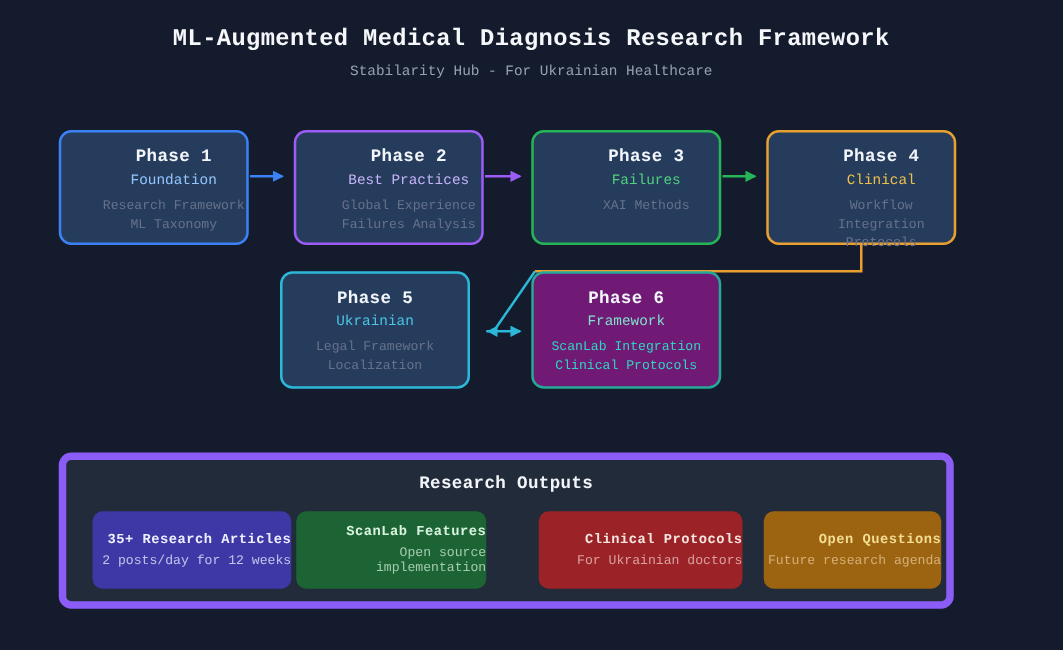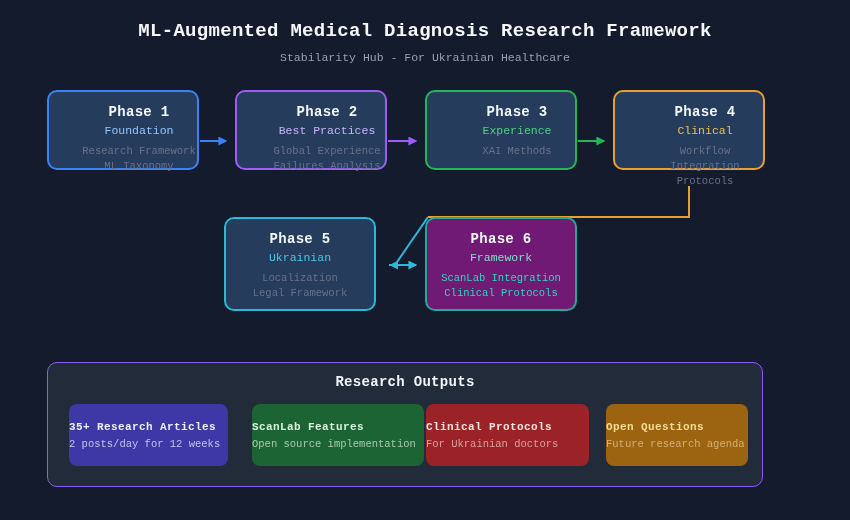--- a/index.html
+++ b/index.html
@@ -9,44 +9,44 @@
          color:#f5f7fa;font-size:19px;font-weight:bold;letter-spacing:.3px;}
   .diagram-subtitle{position:absolute;top:51px;left:0;width:100%;text-align:center;
          color:#95a0b5;font-size:11.5px;}
 
   
   .connectors{position:absolute;left:0;top:0;width:850px;height:520px;pointer-events:none;}
 
   
   .node{position:absolute;width:152px;border-radius:10px;background:#263c5c;
         border:2px solid #3b82f6;box-sizing:border-box;text-align:center;}
-  .row1{top:90px;height:80px;padding-left:32px;}
+  .row1{top:104px;height:92px;padding-left:32px;}
   .row2{top:217px;height:94px;}
   .ph-title{margin-top:12px;font-size:14px;font-weight:bold;color:#f2f6fa;letter-spacing:.3px;}
   .ph-sub{margin-top:4px;font-size:11.5px;}
   .ph-details{margin-top:7px;font-size:10.5px;line-height:15px;color:#66718b;}
   .p1{left:47px;border-color:#3b82f6;}  .p1 .ph-sub{color:#93c5fd;}
   .p2{left:235px;border-color:#9c5cf6;} .p2 .ph-sub{color:#c6b3f9;}
   .p3{left:425px;border-color:#25b557;} .p3 .ph-sub{color:#4fd07f;}
   .p4{left:613px;border-color:#e8a030;} .p4 .ph-sub{color:#eec04a;}
   .p5{left:224px;border-color:#2cb8d9;} .p5 .ph-sub{color:#4cc4e6;}
   .p6{left:425px;border-color:#26a898;background:#701a75;}
   .p6 .ph-sub{color:#7fdfca;} .p6 .ph-details{color:#2fd6bd;}
 
   
   .outputs{position:absolute;left:47px;top:362px;width:716px;height:125px;
-           background:#222b3a;border:1px solid #8b5cf6;border-radius:10px;box-sizing:border-box;}
+           background:#222b3a;border:6px solid #8b5cf6;border-radius:10px;box-sizing:border-box;}
   .outputs-title{margin-top:11px;text-align:center;font-size:14px;font-weight:bold;
            color:#f2f5fa;letter-spacing:.3px;}
-  .card{position:absolute;top:41px;height:62px;border-radius:8px;text-align:left;
+  .card{position:absolute;top:41px;height:62px;border-radius:8px;text-align:right;
         box-sizing:border-box;display:flex;flex-direction:column;justify-content:center;gap:5px;}
   .c-title{font-size:11px;font-weight:bold;letter-spacing:.4px;}
   .c-sub{font-size:10.5px;}
   .c1{left:21px;width:159px;background:#3d38a5;}  .c1 .c-title{color:#edeffe;} .c1 .c-sub{color:#bfc5ea;}
-  .c2{left:204px;width:172px;background:#1d6434;} .c2 .c-title{color:#d8f3df;} .c2 .c-sub{color:#a3cbae;}
+  .c2{left:184px;width:152px;background:#1d6434;} .c2 .c-title{color:#d8f3df;} .c2 .c-sub{color:#a3cbae;}
   .c3{left:378px;width:163px;background:#9b2227;} .c3 .c-title{color:#f6e4de;} .c3 .c-sub{color:#d9a0a0;}
   .c4{left:558px;width:142px;background:#9c6410;} .c4 .c-title{color:#f2dd92;} .c4 .c-sub{color:#d4af78;}
 </style>
 </head>
 <body>
 
 <div class="stage">
 
   <div class="diagram-title">ML-Augmented Medical Diagnosis Research Framework</div>
   <div class="diagram-subtitle">Stabilarity Hub - For Ukrainian Healthcare</div>
@@ -88,41 +88,41 @@
     <div class="ph-title">Phase 2</div>
     <div class="ph-sub">Best Practices</div>
     <div class="ph-details">
       <div>Global Experience</div>
       <div>Failures Analysis</div>
     </div>
   </div>
 
   <div class="node row1 p3">
     <div class="ph-title">Phase 3</div>
-    <div class="ph-sub">Experience</div>
+    <div class="ph-sub">Failures</div>
     <div class="ph-details">
       <div>XAI Methods</div>
     </div>
   </div>
 
   <div class="node row1 p4">
     <div class="ph-title">Phase 4</div>
     <div class="ph-sub">Clinical</div>
     <div class="ph-details">
       <div>Workflow Integration</div>
       <div>Protocols</div>
     </div>
   </div>
 
   <div class="node row2 p5">
     <div class="ph-title">Phase 5</div>
     <div class="ph-sub">Ukrainian</div>
     <div class="ph-details">
+      <div>Legal Framework</div>
       <div>Localization</div>
-      <div>Legal Framework</div>
     </div>
   </div>
 
   <div class="node row2 p6">
     <div class="ph-title">Phase 6</div>
     <div class="ph-sub">Framework</div>
     <div class="ph-details">
       <div>ScanLab Integration</div>
       <div>Clinical Protocols</div>
     </div>

